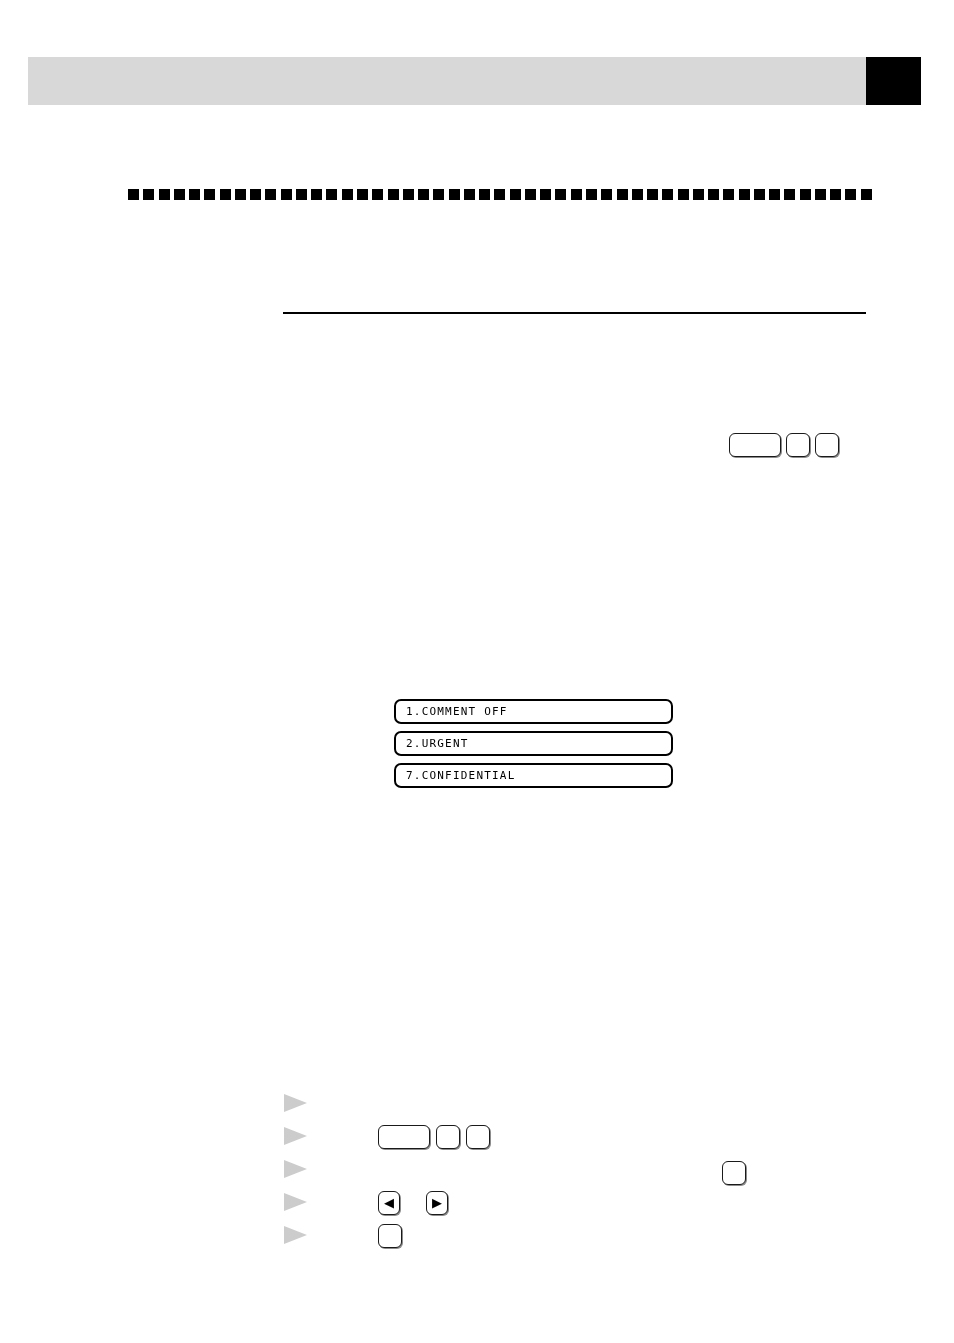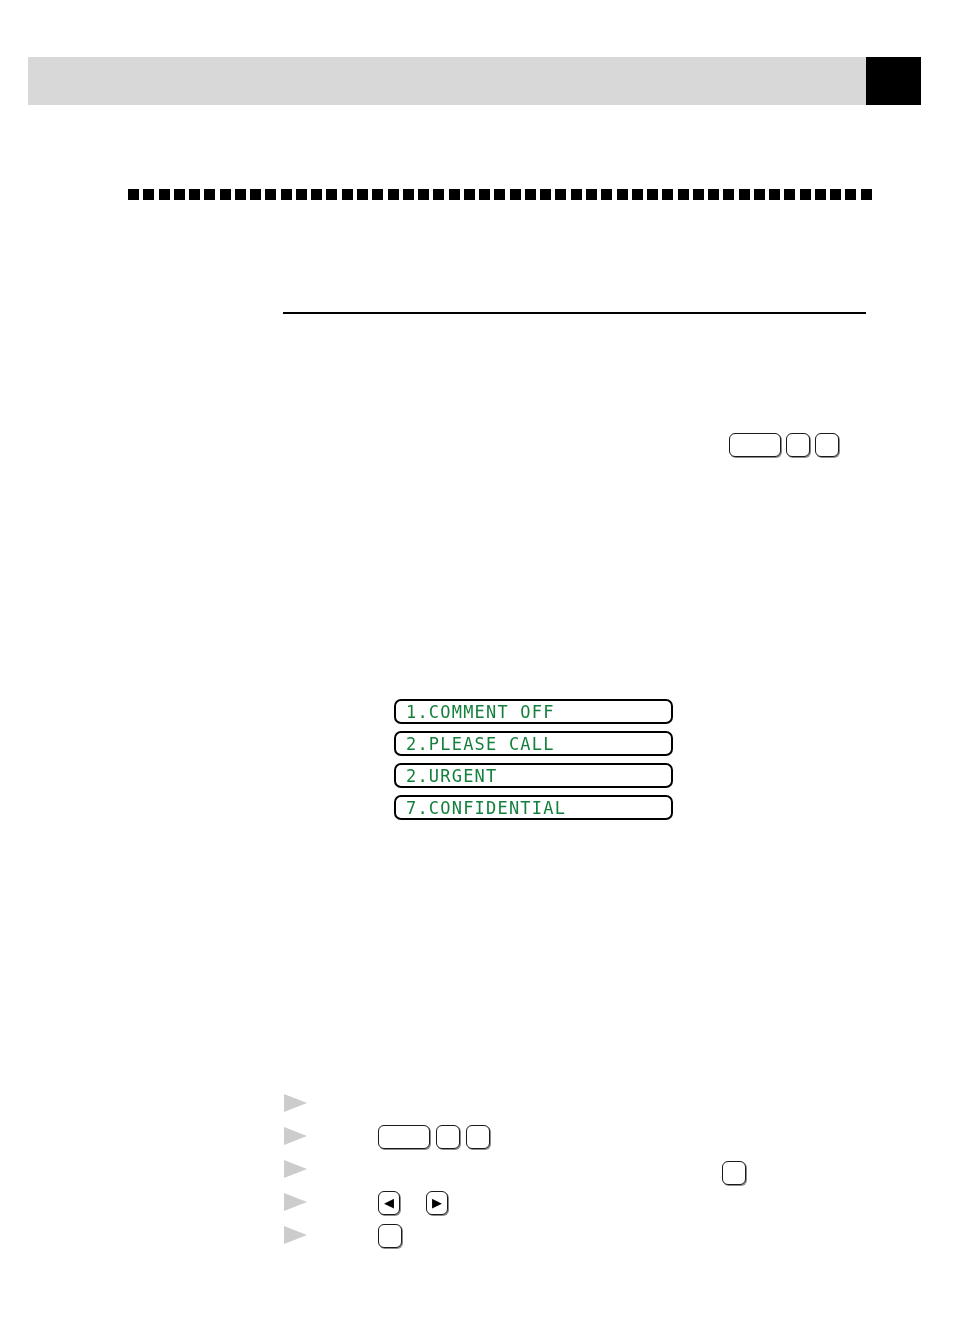--- a/index.html
+++ b/index.html
@@ -186,23 +186,23 @@
     width: 279px;
     height: 25px;
     border: 2px solid #000000;
     border-radius: 7px;
     background: #ffffff;
     margin-bottom: 7px;
     display: flex;
     align-items: center;
     padding-left: 10px;
     font-family: "DejaVu Sans Mono", "Liberation Mono", monospace;
-    font-size: 17px;
+    font-size: 11px;
     letter-spacing: 1.2px;
-    color: #15803d;
+    color: #000000;
     white-space: pre;
     overflow: hidden;
   }
 
   
   .steps {
     position: absolute;
     left: 283px;
     top: 1092px;
     width: 600px;
@@ -319,21 +319,20 @@
   <div class="para para-5"></div>
 
   <div class="keygroup-top" id="keygroup-top">
       <span class="key key-wide"></span>
       <span class="key key-sq"></span>
       <span class="key key-sq"></span>
     </div>
 
   <div class="lcd-stack" id="lcd-stack">
       <div class="lcd">1.COMMENT OFF</div>
-      <div class="lcd">2.PLEASE CALL</div>
       <div class="lcd">2.URGENT</div>
       <div class="lcd">7.CONFIDENTIAL</div>
     </div>
 
   <div class="steps" id="steps">
       <div class="step">
         <span class="step-bullet">
           <svg width="26" height="22" viewBox="0 0 26 22">
             <polygon points="1,2 24,11 1,20" fill="#cccccc"></polygon>
           </svg>

